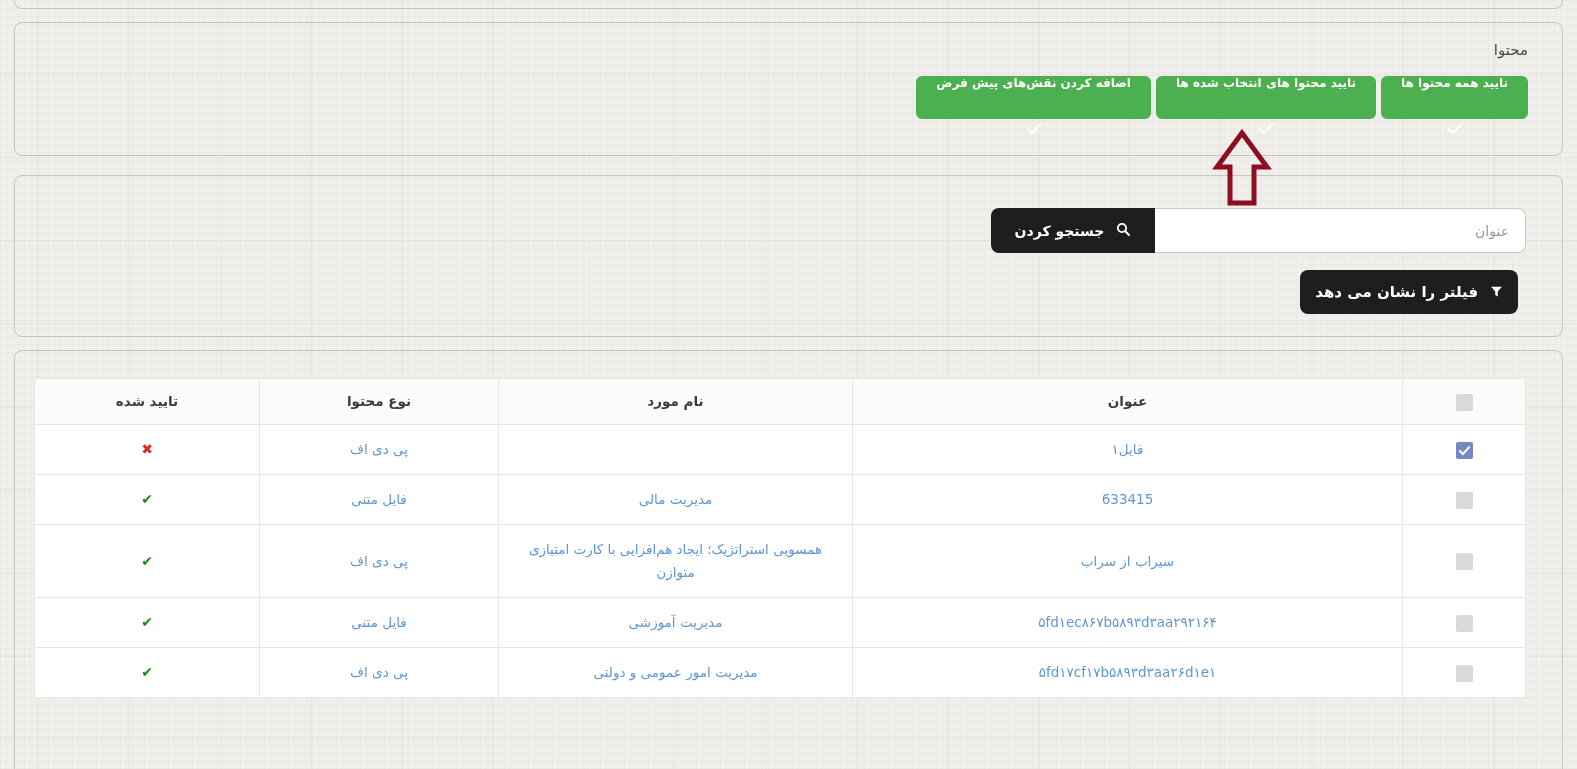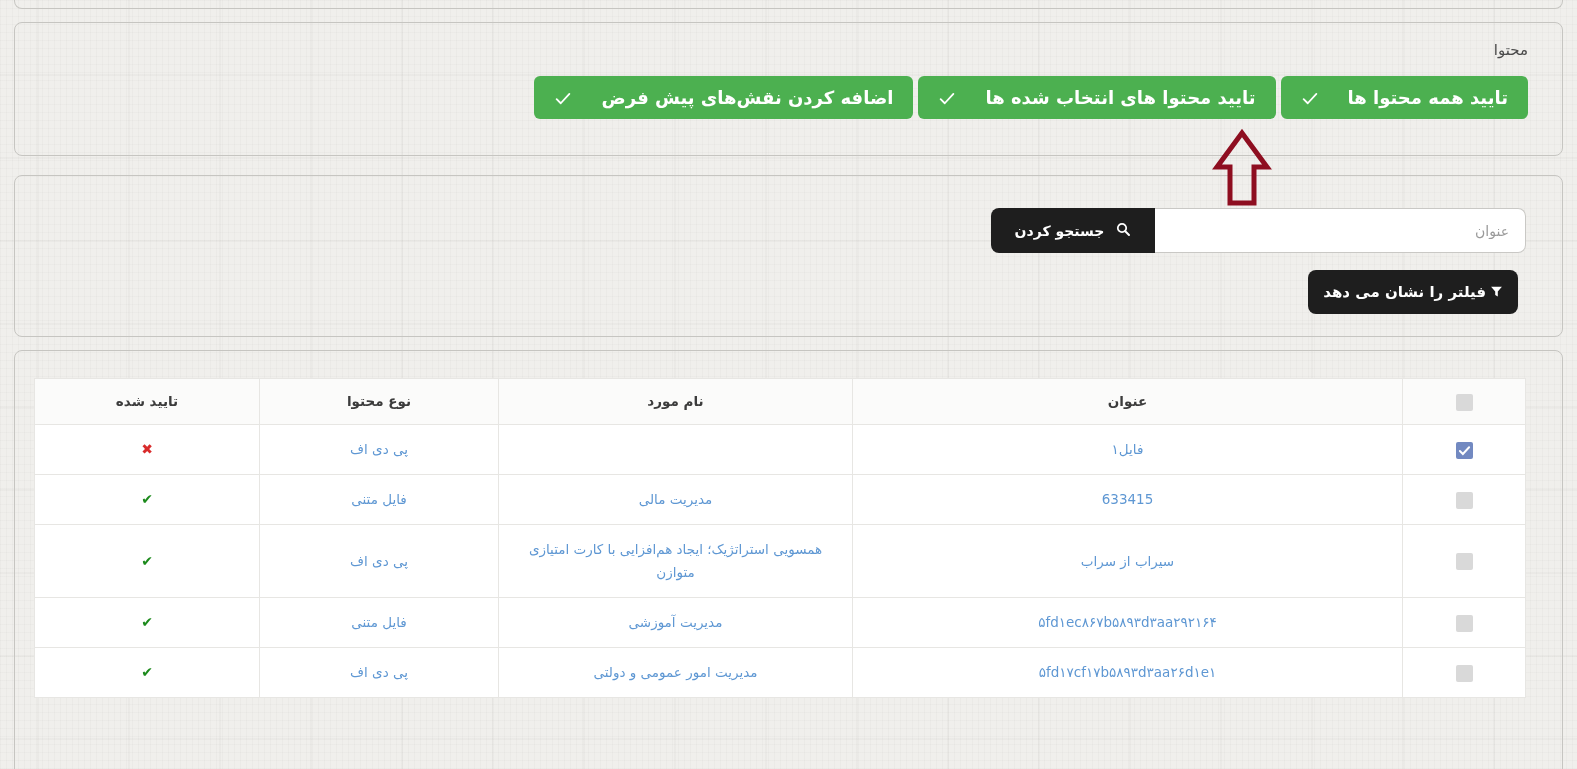--- a/index.html
+++ b/index.html
@@ -42,27 +42,28 @@
     margin-bottom: 17px;
   }
   .btn-row { display: flex; gap: 5px; }
   .btn-green {
     height: 43px;
     border: none;
     border-radius: 6px;
     background: var(--accent-green, #4cb050);
     color: #fff;
     font-family: inherit;
-    font-size: 18px;
+    font-size: 12px;
     font-weight: 700;
     padding: 0 20px;
     display: flex;
     align-items: center;
     gap: 29px;
     cursor: pointer;
+    flex-direction: column;
   }
   .btn-green svg { display: block; }
 
   .panel-search {
     height: 162px;
     padding: 32px 36px 0;
     margin-bottom: 13px;
   }
   .search-group { display: flex; }
   .search-input {
@@ -100,21 +101,21 @@
     gap: 11px;
   }
   .filter-row { margin-top: 17px; display: flex; }
   .filter-btn {
     height: 44px;
     margin-right: 8px;
     padding: 0 15px;
     border-radius: 8px;
     font-size: 15px;
     font-weight: 700;
-    gap: 4px;
+    gap: 12px;
   }
   .filter-btn svg { margin-top: 2px; }
 
   .panel-table {
     min-height: 520px;
     padding: 27px 36px 20px 22px;
   }
   table {
     width: 100%;
     border-collapse: collapse;

